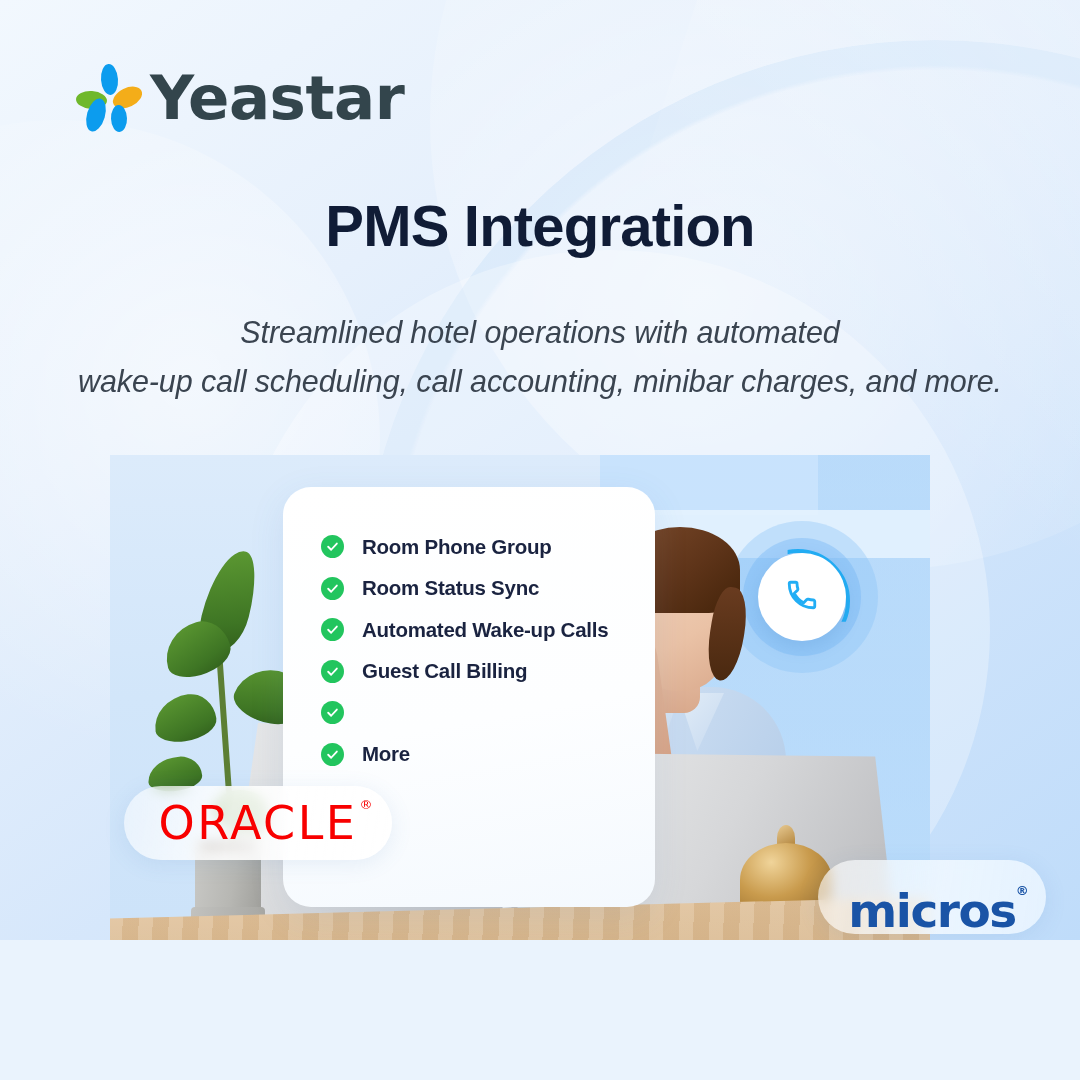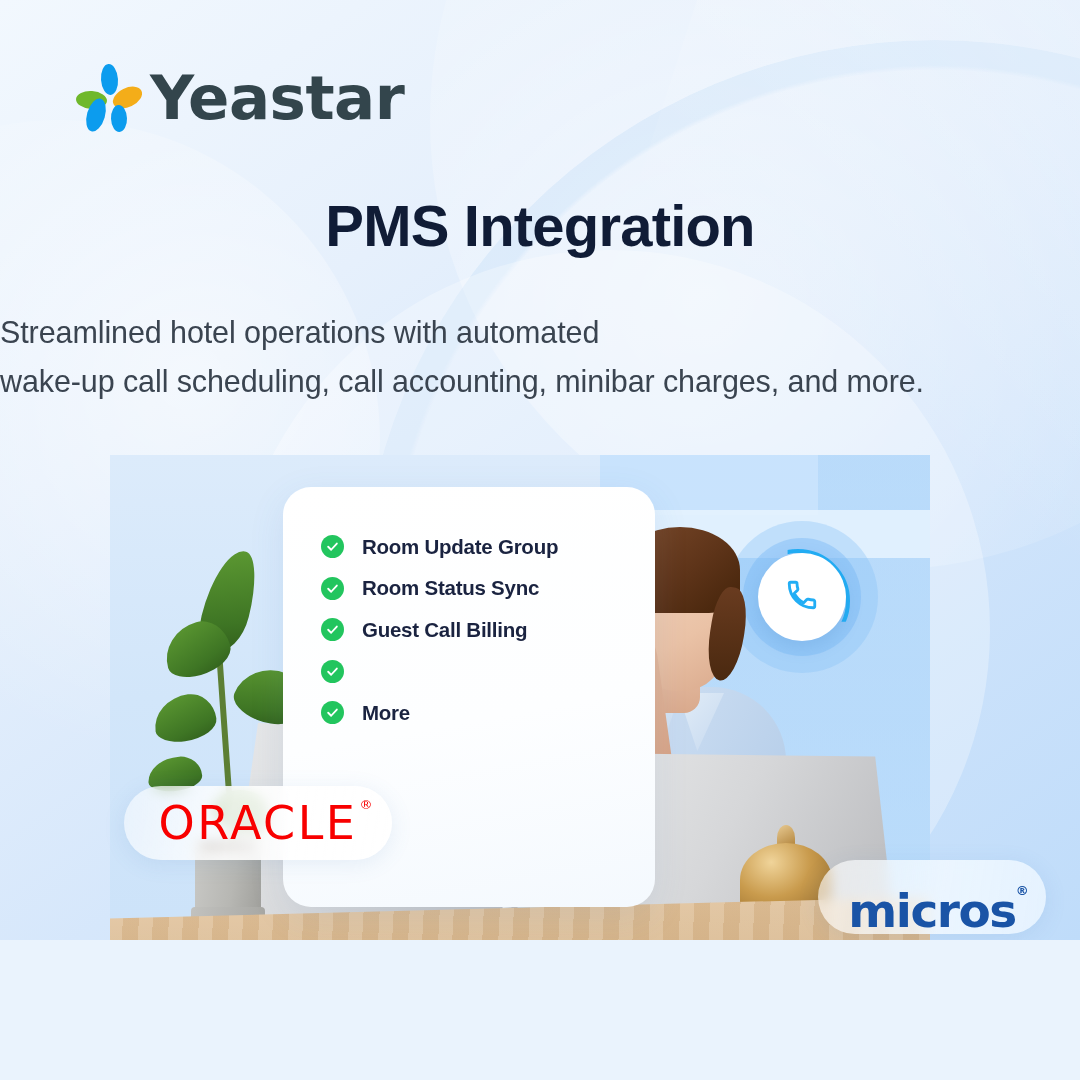--- a/index.html
+++ b/index.html
@@ -68,22 +68,23 @@
 
   
   .headline {
     position: absolute; left: 0; right: 0; top: 194px;
     text-align: center;
     font-size: 58px; font-weight: 700; letter-spacing: -0.8px;
     color: #101C36; line-height: 1.1;
   }
   .subhead {
     position: absolute; left: 0; right: 0; top: 308px;
+    text-align: center;
     font-size: 30.5px; font-weight: 400; color: #3A4450;
-    line-height: 1.62; letter-spacing: -0.1px;
+    line-height: 1.62; letter-spacing: -0.1px; font-style: italic;
   }
 
   
   .scene {
     position: absolute; left: 110px; top: 455px;
     width: 820px; height: 540px;
     border-bottom-right-radius: 34px;
     overflow: hidden;
   }
   
@@ -430,29 +431,37 @@
     <div class="desk"></div>
   </div>
 
   <div class="feature-card">
     <div class="feat-row">
       <span class="check">
         <svg width="13" height="13" viewBox="0 0 24 24" fill="none" stroke="#FFFFFF" stroke-width="3.4" stroke-linecap="round" stroke-linejoin="round">
             <path d="M4 12.5l5.5 5.5L20 6.5"></path>
           </svg>
       </span>
-      <span class="feat-label">Room Update Group</span>
+      <span class="feat-label">Room Phone Group</span>
     </div>
     <div class="feat-row">
       <span class="check">
         <svg width="13" height="13" viewBox="0 0 24 24" fill="none" stroke="#FFFFFF" stroke-width="3.4" stroke-linecap="round" stroke-linejoin="round">
             <path d="M4 12.5l5.5 5.5L20 6.5"></path>
           </svg>
       </span>
       <span class="feat-label">Room Status Sync</span>
+    </div>
+    <div class="feat-row">
+      <span class="check">
+        <svg width="13" height="13" viewBox="0 0 24 24" fill="none" stroke="#FFFFFF" stroke-width="3.4" stroke-linecap="round" stroke-linejoin="round">
+            <path d="M4 12.5l5.5 5.5L20 6.5"></path>
+          </svg>
+      </span>
+      <span class="feat-label">Automated Wake-up Calls</span>
     </div>
     <div class="feat-row">
       <span class="check">
         <svg width="13" height="13" viewBox="0 0 24 24" fill="none" stroke="#FFFFFF" stroke-width="3.4" stroke-linecap="round" stroke-linejoin="round">
             <path d="M4 12.5l5.5 5.5L20 6.5"></path>
           </svg>
       </span>
       <span class="feat-label">Guest Call Billing</span>
     </div>
     <div class="feat-row">

